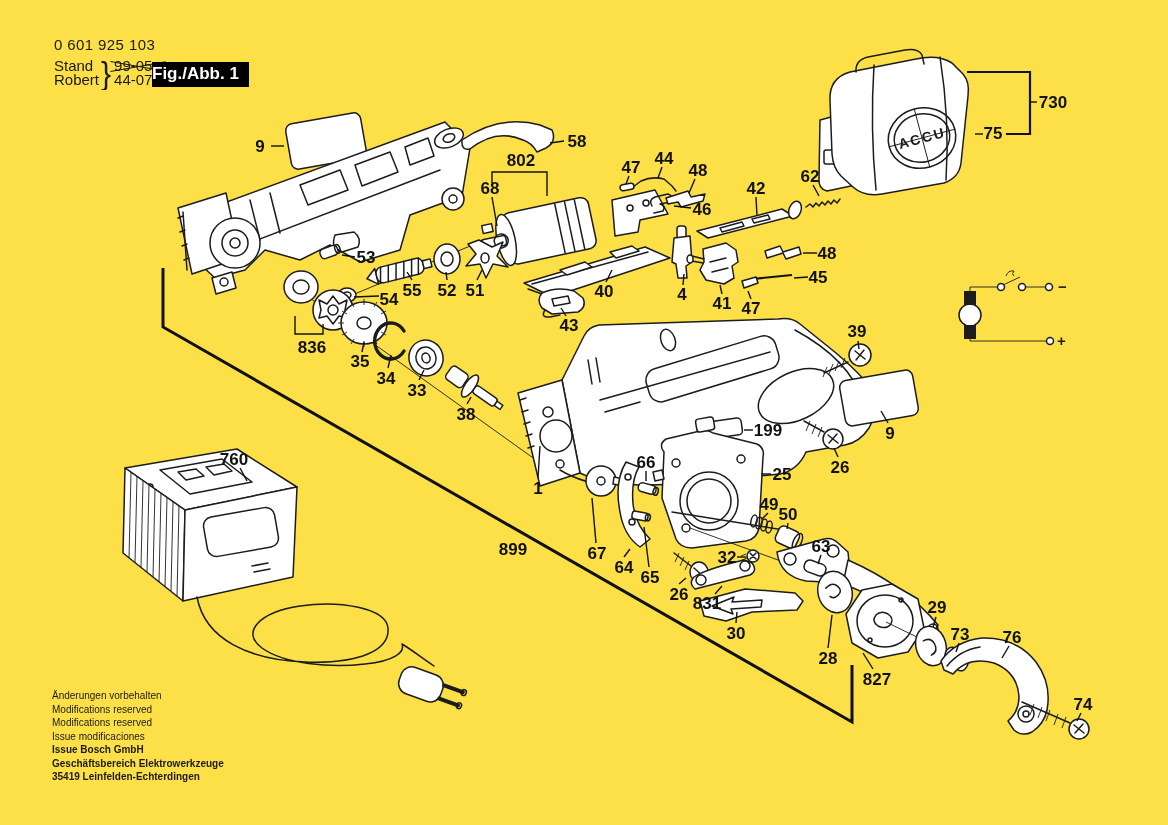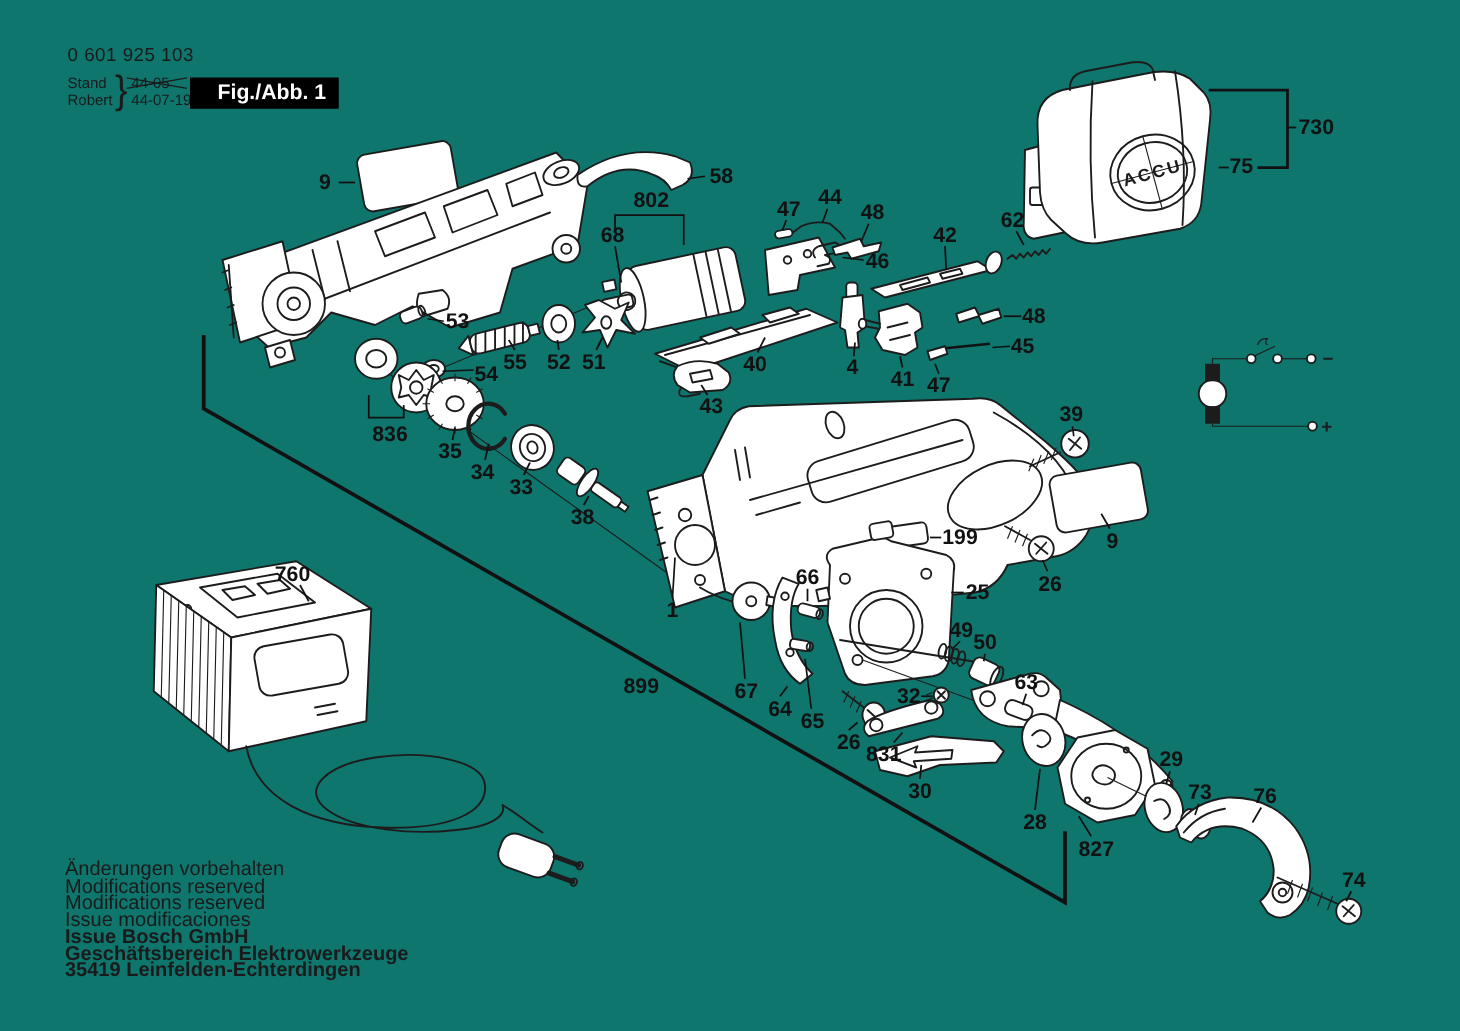--- a/index.html
+++ b/index.html
@@ -1,57 +1,57 @@
 <!DOCTYPE html>
 <html><head>
 <meta charset="utf-8">
 <style>
   html,body{margin:0;padding:0;background:#e8e8e8;}
-  .page{position:relative;width:1168px;height:825px;background:#0f766e;
+  .page{position:relative;width:1168px;height:825px;background:#fde047;
         font-family:"Liberation Sans",sans-serif;color:#1a1a1a;overflow:hidden;margin:0 auto;}
   svg{position:absolute;left:0;top:0;}
   .ln{stroke:#1c1c1c;stroke-width:1.5;fill:none;stroke-linejoin:round;stroke-linecap:round;}
   .fw{stroke:#1c1c1c;stroke-width:1.5;fill:#ffffff;stroke-linejoin:round;}
   .thin{stroke:#1c1c1c;stroke-width:0.9;fill:none;}
   .thick{stroke:#111;stroke-width:3;fill:none;}
   .b2{stroke:#111;stroke-width:2.2;fill:none;}
   .leader{stroke:#111;stroke-width:1.4;fill:none;}
   .callout{font:bold 17px "Liberation Sans",sans-serif;fill:#111;}
   .accu{font:bold 14px "Liberation Sans",sans-serif;fill:#1c1c1c;letter-spacing:2px;}
   .circ{font:bold 15px "Liberation Sans",sans-serif;fill:#1c1c1c;}
   .hdr{position:absolute;left:54px;top:36px;}
   .hdr-num{font-size:15px;letter-spacing:0.4px;white-space:nowrap;}
   .issue-row{display:flex;align-items:center;margin-top:3px;}
-  .issue-col{font-size:12px;line-height:14px;}
+  .issue-col{font-size:15px;line-height:14px;}
   .brace{font-size:30px;font-weight:400;transform:scaleY(1.05);margin:0 3px 0 2px;}
   .xstrike{position:relative;display:inline-block;}
   .xstrike::before,.xstrike::after{content:"";position:absolute;left:-4px;right:-14px;top:50%;
      border-top:1.7px solid #1a1a1a;}
   .xstrike::before{transform:rotate(10deg);}
   .xstrike::after{transform:rotate(-10deg);}
   .fig-box{position:absolute;left:152px;top:62px;background:#000;color:#fff;
-     font-weight:bold;font-size:17px;padding:2px 10px 3px 22px;white-space:nowrap;}
-  .footer{position:absolute;left:52px;top:689px;font-size:16px;line-height:13.5px;}
+     font-weight:bold;font-size:17px;padding:2px 10px 3px 0;white-space:nowrap;}
+  .footer{position:absolute;left:52px;top:689px;font-size:10px;line-height:13.5px;}
   .footer .bold{font-weight:bold;}
 </style>
 </head>
 <body>
 
 <div class="page">
 
   <div class="hdr">
     <div class="hdr-num">0 601 925 103</div>
     <div class="issue-row">
       <div class="issue-col">
         <div>Stand</div>
         <div>Robert</div>
       </div>
       <div class="brace">}</div>
       <div class="issue-col">
-        <div><span class="xstrike">44-05</span></div>
+        <div><span class="xstrike">99-05</span></div>
         <div>44-07-19</div>
       </div>
     </div>
   </div>
   <div class="fig-box">Fig./Abb. 1</div>
 
   <div class="footer">
     <div>Änderungen vorbehalten</div>
     <div>Modifications reserved</div>
     <div>Modifications reserved</div>

